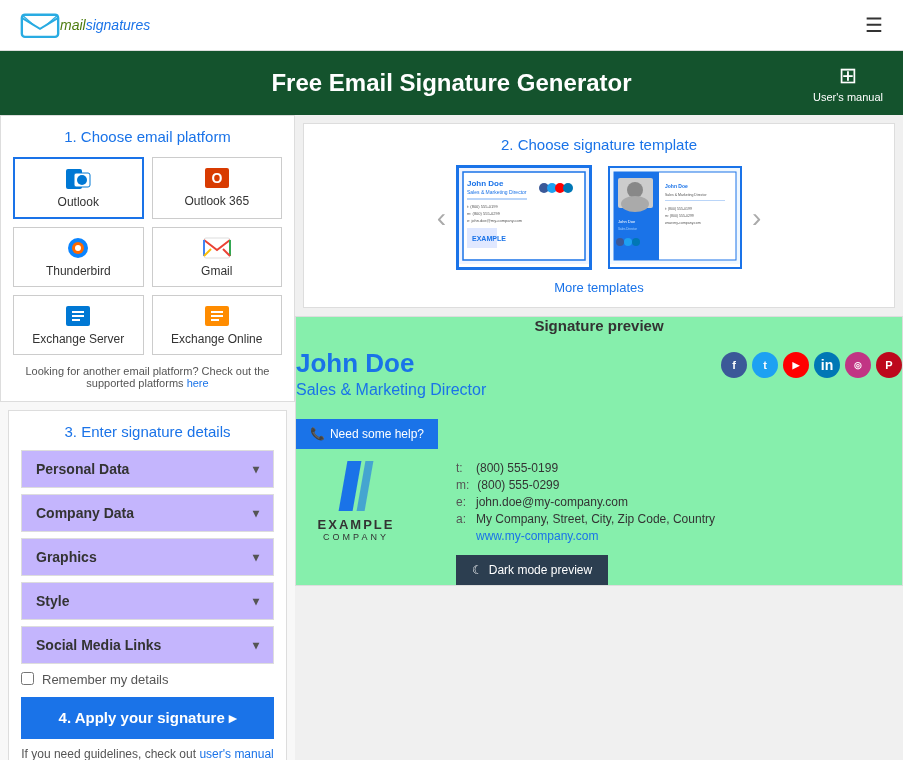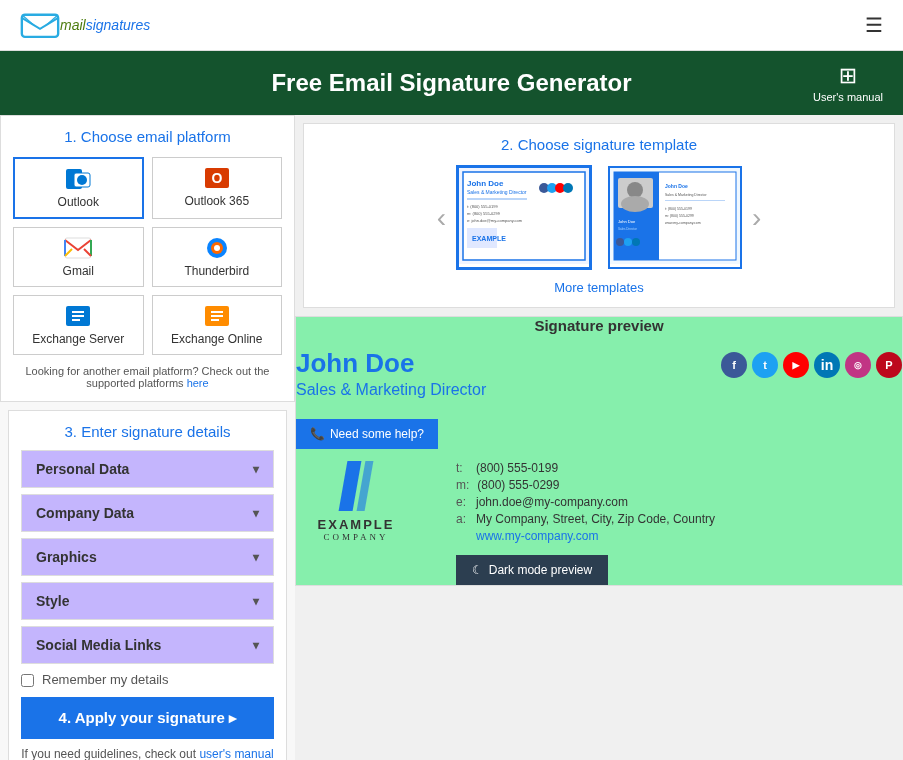--- a/index.html
+++ b/index.html
@@ -45,21 +45,21 @@
     .template-item { border: 2px solid #1a73e8; cursor: pointer; }
     .template-item.active { border: 3px solid #1a73e8; }
     .more-templates { text-align: center; margin-top: 10px; font-size: 13px; color: #1a73e8; cursor: pointer; }
 
     
     .details-section { background: #fff; border: 1px solid #ddd; margin: 8px; padding: 12px; }
     .details-title { font-size: 15px; color: #1a73e8; text-align: center; margin-bottom: 10px; }
     .accordion-btn { width: 100%; text-align: left; background: #c4b5fd; border: 1px solid #ddd; padding: 10px 14px; margin-bottom: 6px; font-size: 14px; font-weight: bold; color: #333; cursor: pointer; display: flex; justify-content: space-between; align-items: center; }
     .accordion-arrow { font-size: 12px; color: #555; }
 
-    .remember-row { display: flex; align-items: flex-end; gap: 8px; margin: 8px 0 10px 0; font-size: 13px; color: #555; }
+    .remember-row { display: flex; align-items: flex-start; gap: 8px; margin: 8px 0 10px 0; font-size: 13px; color: #555; }
     .apply-btn { width: 100%; background: #1a73e8; color: #fff; border: none; padding: 12px; font-size: 15px; font-weight: bold; cursor: pointer; text-align: center; }
     .guidelines-text { font-size: 12px; color: #555; text-align: center; margin-top: 8px; }
     .guidelines-text a { color: #1a73e8; text-decoration: none; }
 
     
     .preview-section { background: #86efac; border: 1px solid #ddd; margin: 0; }
     .preview-title { font-size: 15px; font-weight: bold; color: #333; text-align: center; margin-bottom: 14px; }
     .sig-name { font-size: 26px; font-weight: bold; color: #1a73e8; margin-bottom: 2px; }
     .sig-title-text { font-size: 16px; color: #1a73e8; margin-bottom: 10px; }
     .sig-header-row { display: flex; justify-content: space-between; align-items: flex-start; margin-bottom: 10px; }
@@ -75,21 +75,21 @@
     .cta-row { display: flex; gap: 8px; margin-bottom: 12px; }
     .cta-btn-green { background: #1a73e8; color: #fff; border: none; padding: 8px 14px; font-size: 12px; cursor: pointer; display: flex; align-items: center; gap: 5px; }
     .cta-btn-blue { background: #1a73e8; color: #fff; border: none; padding: 8px 14px; font-size: 12px; cursor: pointer; }
 
     .sig-body { display: flex; gap: 20px; align-items: flex-start; }
     .sig-logo-area { width: 140px; }
     .logo-placeholder { width: 120px; height: 80px; display: flex; flex-direction: column; align-items: center; justify-content: center; }
     .logo-slash-group { display: flex; gap: 2px; margin-bottom: 4px; }
     .logo-slash { width: 14px; height: 50px; background: #1a73e8; transform: skewX(-10deg); }
     .example-text { font-size: 13px; font-weight: bold; color: #333; letter-spacing: 2px; margin-top: 2px; }
-    .example-sub { font-size: 9px; color: #333; letter-spacing: 3px; font-family: Liberation Serif, serif; }
+    .example-sub { font-size: 9px; color: #333; letter-spacing: 3px; }
 
     .sig-details { flex: 1; }
     .sig-detail-row { display: flex; gap: 8px; margin-bottom: 3px; font-size: 12px; }
     .sig-detail-label { color: #555; min-width: 12px; }
     .sig-detail-value { color: #333; }
     .sig-detail-value.link { color: #1a73e8; cursor: pointer; }
 
     .dark-preview-btn { background: #2c3e50; color: #fff; border: none; padding: 8px 16px; font-size: 12px; cursor: pointer; display: flex; align-items: center; gap: 6px; margin-top: 12px; }
 
     
@@ -146,41 +146,41 @@
             <svg width="28" height="24" viewBox="0 0 28 24">
                 <rect x="2" y="2" width="24" height="20" rx="2" fill="#d83b01"></rect>
                 <text x="14" y="17" text-anchor="middle" fill="white" font-size="14" font-weight="bold">O</text>
               </svg>
           </div>
           <span>Outlook 365</span>
         </button>
 
         <button class="platform-btn">
           <div class="platform-icon">
+            <svg width="28" height="24" viewBox="0 0 28 24">
+                <circle cx="14" cy="12" r="10" fill="#0a84ff"></circle>
+                <circle cx="14" cy="12" r="6" fill="#ff6900"></circle>
+                <circle cx="14" cy="12" r="3" fill="#fff"></circle>
+              </svg>
+          </div>
+          <span>Thunderbird</span>
+        </button>
+
+        <button class="platform-btn">
+          <div class="platform-icon">
             <svg width="28" height="22" viewBox="0 0 28 22">
                 <rect x="1" y="1" width="26" height="20" rx="2" fill="#fff" stroke="#ddd"></rect>
                 <path d="M1 3 L14 13 L27 3" stroke="#ea4335" stroke-width="2" fill="none"></path>
                 <path d="M1 3 L1 19" stroke="#4285f4" stroke-width="2"></path>
                 <path d="M27 3 L27 19" stroke="#34a853" stroke-width="2"></path>
                 <path d="M1 19 L8 12" stroke="#fbbc05" stroke-width="2"></path>
                 <path d="M27 19 L20 12" stroke="#ea4335" stroke-width="2"></path>
               </svg>
           </div>
           <span>Gmail</span>
-        </button>
-
-        <button class="platform-btn">
-          <div class="platform-icon">
-            <svg width="28" height="24" viewBox="0 0 28 24">
-                <circle cx="14" cy="12" r="10" fill="#0a84ff"></circle>
-                <circle cx="14" cy="12" r="6" fill="#ff6900"></circle>
-                <circle cx="14" cy="12" r="3" fill="#fff"></circle>
-              </svg>
-          </div>
-          <span>Thunderbird</span>
         </button>
 
         <button class="platform-btn">
           <div class="platform-icon">
             <svg width="28" height="24" viewBox="0 0 28 24">
                 <rect x="2" y="2" width="24" height="20" rx="2" fill="#0078d4"></rect>
                 <path d="M8 8 L20 8 M8 12 L20 12 M8 16 L16 16" stroke="white" stroke-width="2"></path>
               </svg>
           </div>
           <span>Exchange Server</span>

